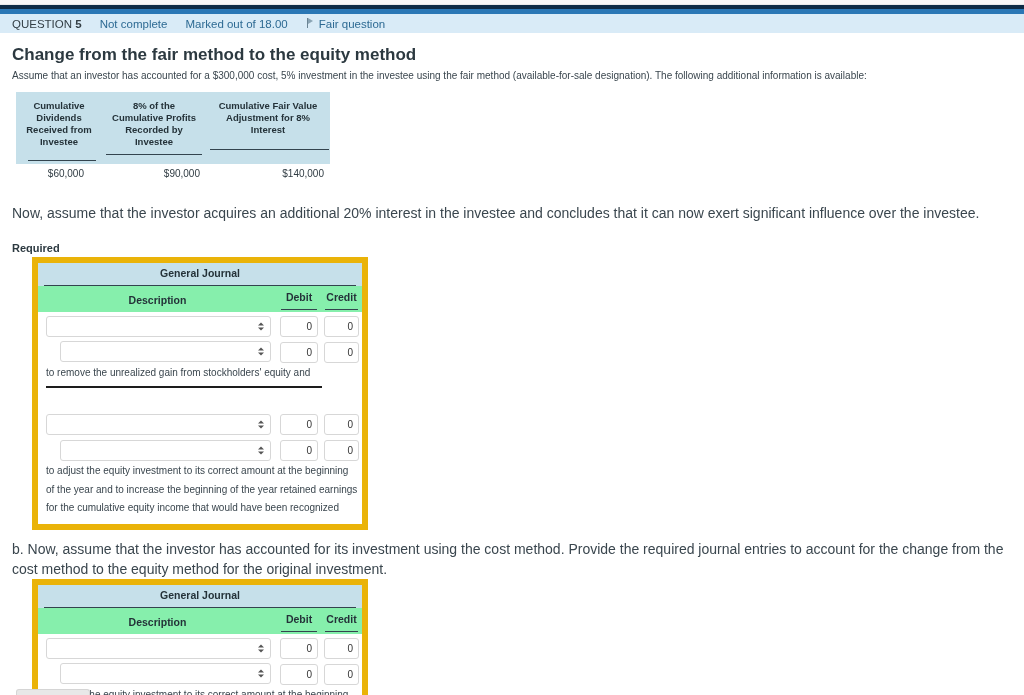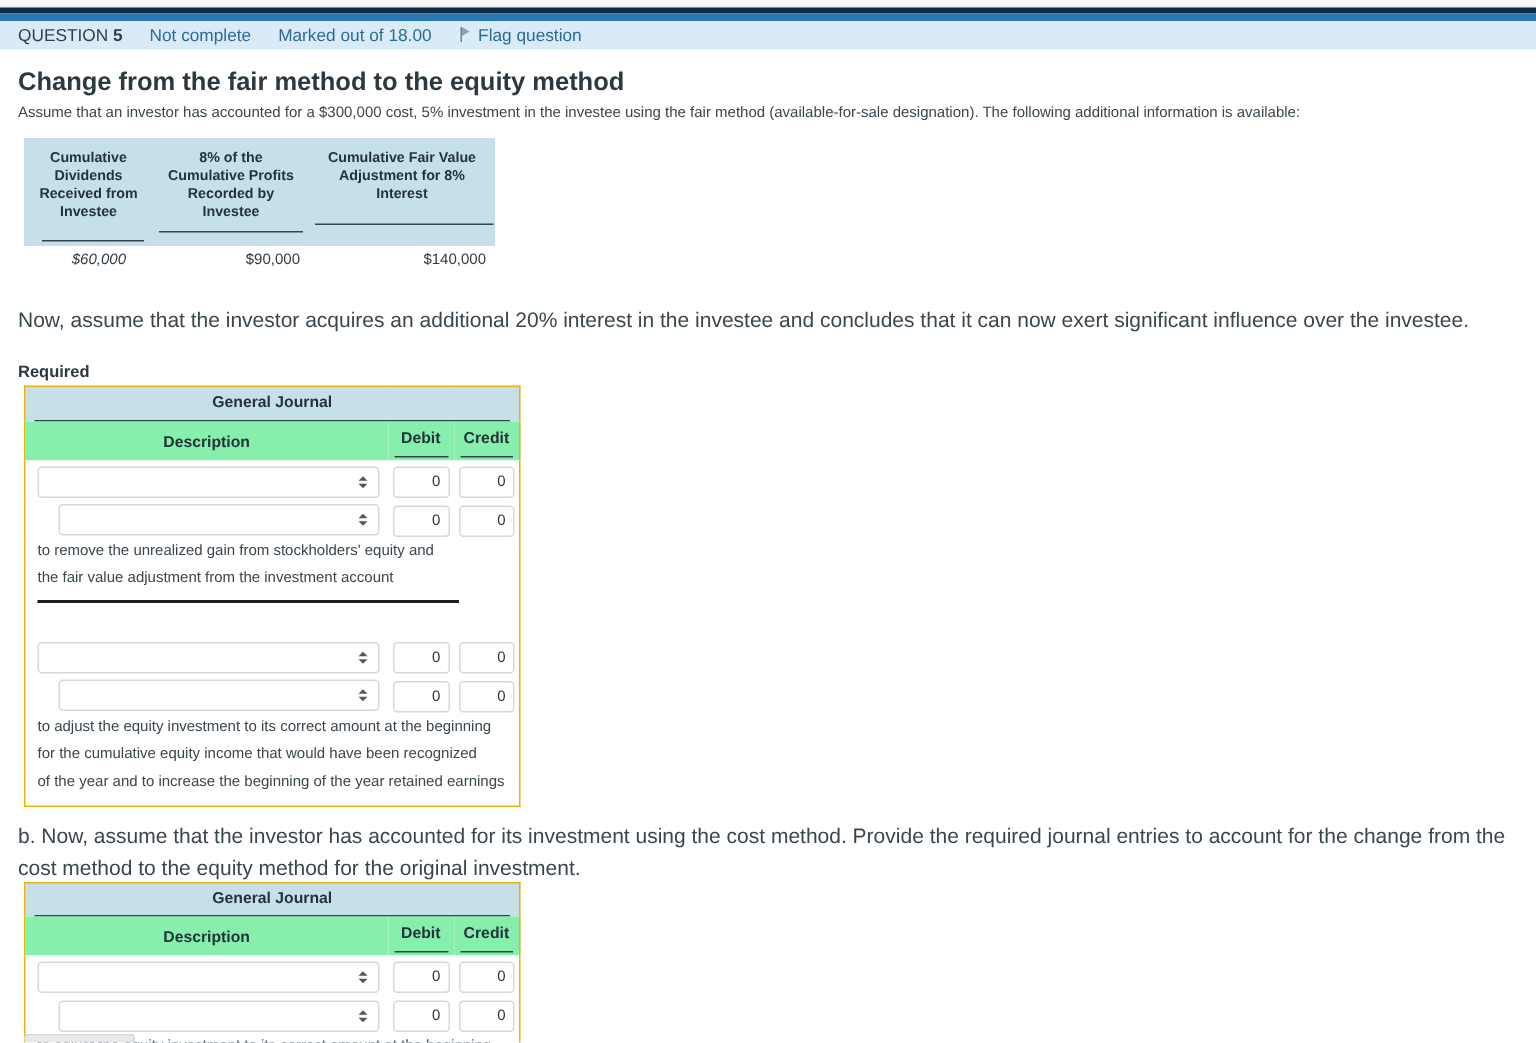--- a/index.html
+++ b/index.html
@@ -135,30 +135,30 @@
   .rule-row .r1 { margin: 0 6px 3px 12px; }
   .rule-row .r2 { margin: 0 4px 9px 4px; }
   .rule-row .r3 { margin: 0 1px 14px 4px; }
   .info-table td.val {
     background: #ffffff;
     text-align: right;
     font-size: 10px;
     color: #2f3b42;
     padding: 3px 6px 4px 4px;
   }
-  .info-table td.val.v1 { padding-right: 18px; font-style: italic; }
+  .info-table td.val.v1 { padding-right: 18px; }
 
   
   .gj {
     width: 330px;
-    margin-left: 4px;
+    margin-left: 20px;
     border-collapse: collapse;
     table-layout: fixed;
     background: #ffffff;
-    border: 1px solid #eab308;
+    border: 6px solid #eab308;
   }
   .gj .gj-title td {
     background: #c6e0ea;
     text-align: center;
     font-weight: bold;
     font-size: 10.5px;
     color: #243239;
     padding: 3px 0 3px 0;
   }
   .gj .gj-title .underline {
@@ -288,21 +288,21 @@
 
 <div class="qbar">
   <div class="seg">
     <span class="qlabel">QUESTION</span>
     <span class="qnum">5</span>
   </div>
   <div class="seg">Not complete</div>
   <div class="seg">Marked out of 18.00</div>
   <div class="seg flagseg">
     <span class="flag-icon"></span>
-    <span>Flag question</span>
+    <span>Fair question</span>
   </div>
 </div>
 
 <div class="content">
 
   <div class="q-title">Change from the fair method to the equity method</div>
   <div class="q-intro">Assume that an investor has accounted for a $300,000 cost, 5% investment in the investee using the fair method (available-for-sale designation). The following additional information is available:</div>
 
   <table class="info-table">
     <tbody>
@@ -407,23 +407,20 @@
       <td class="cell">
         <div class="num-wrap">
           <input class="num-input" value="0" style="">
         </div>
       </td>
     </tr>
 
     <tr class="note-row">
       <td colspan="3">to remove the unrealized gain from stockholders' equity and</td>
     </tr>
-    <tr class="note-row">
-      <td colspan="3">the fair value adjustment from the investment account</td>
-    </tr>
     <tr class="thick-divider">
       <td colspan="3">
             <div class="tr-line"></div>
           </td>
     </tr>
     <tr class="blank-row">
       <td colspan="3"></td>
     </tr>
 
     <tr>
@@ -471,24 +468,24 @@
         <div class="num-wrap">
           <input class="num-input" value="0" style="">
         </div>
       </td>
     </tr>
 
     <tr class="note-row">
       <td colspan="3">to adjust the equity investment to its correct amount at the beginning</td>
     </tr>
     <tr class="note-row">
+      <td colspan="3">of the year and to increase the beginning of the year retained earnings</td>
+    </tr>
+    <tr class="note-row">
       <td colspan="3">for the cumulative equity income that would have been recognized</td>
-    </tr>
-    <tr class="note-row">
-      <td colspan="3">of the year and to increase the beginning of the year retained earnings</td>
     </tr>
     <tr class="pad-row">
           <td colspan="3"></td>
         </tr>
   </tbody>
     </table>
 
   <div class="spacer-sm"></div>
   <div class="para">b. Now, assume that the investor has accounted for its investment using the cost method. Provide the required journal entries to account for the change from the cost method to the equity method for the original investment.</div>
 

